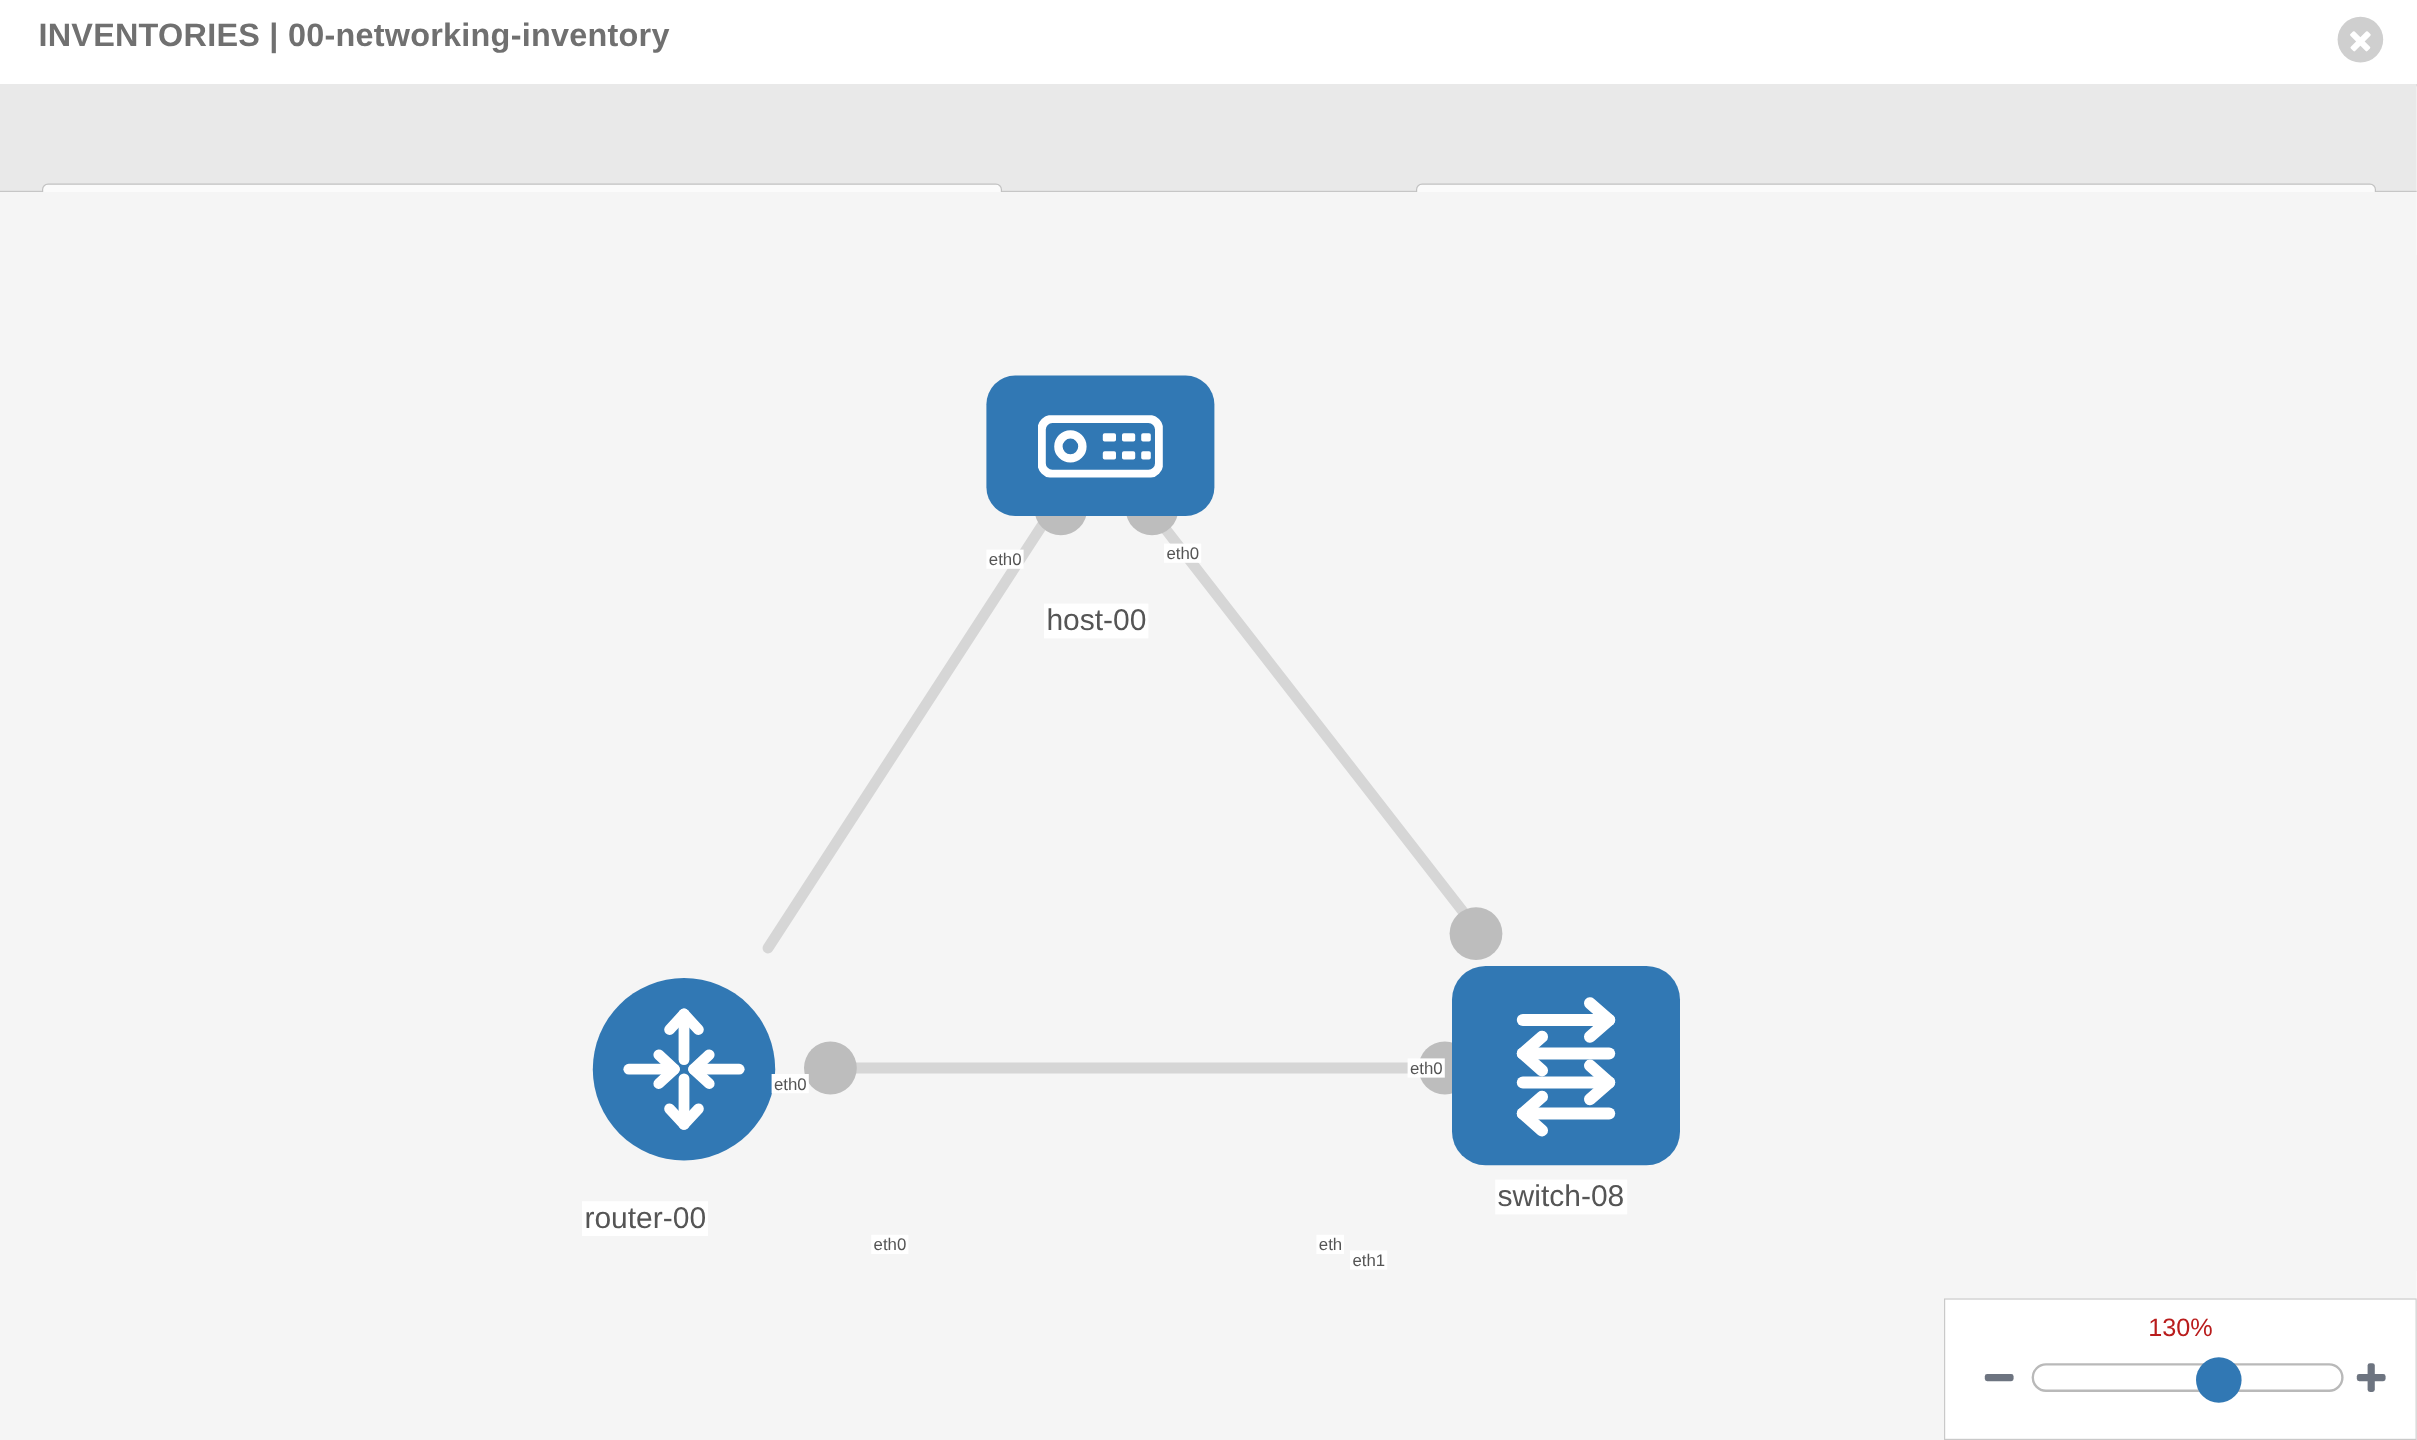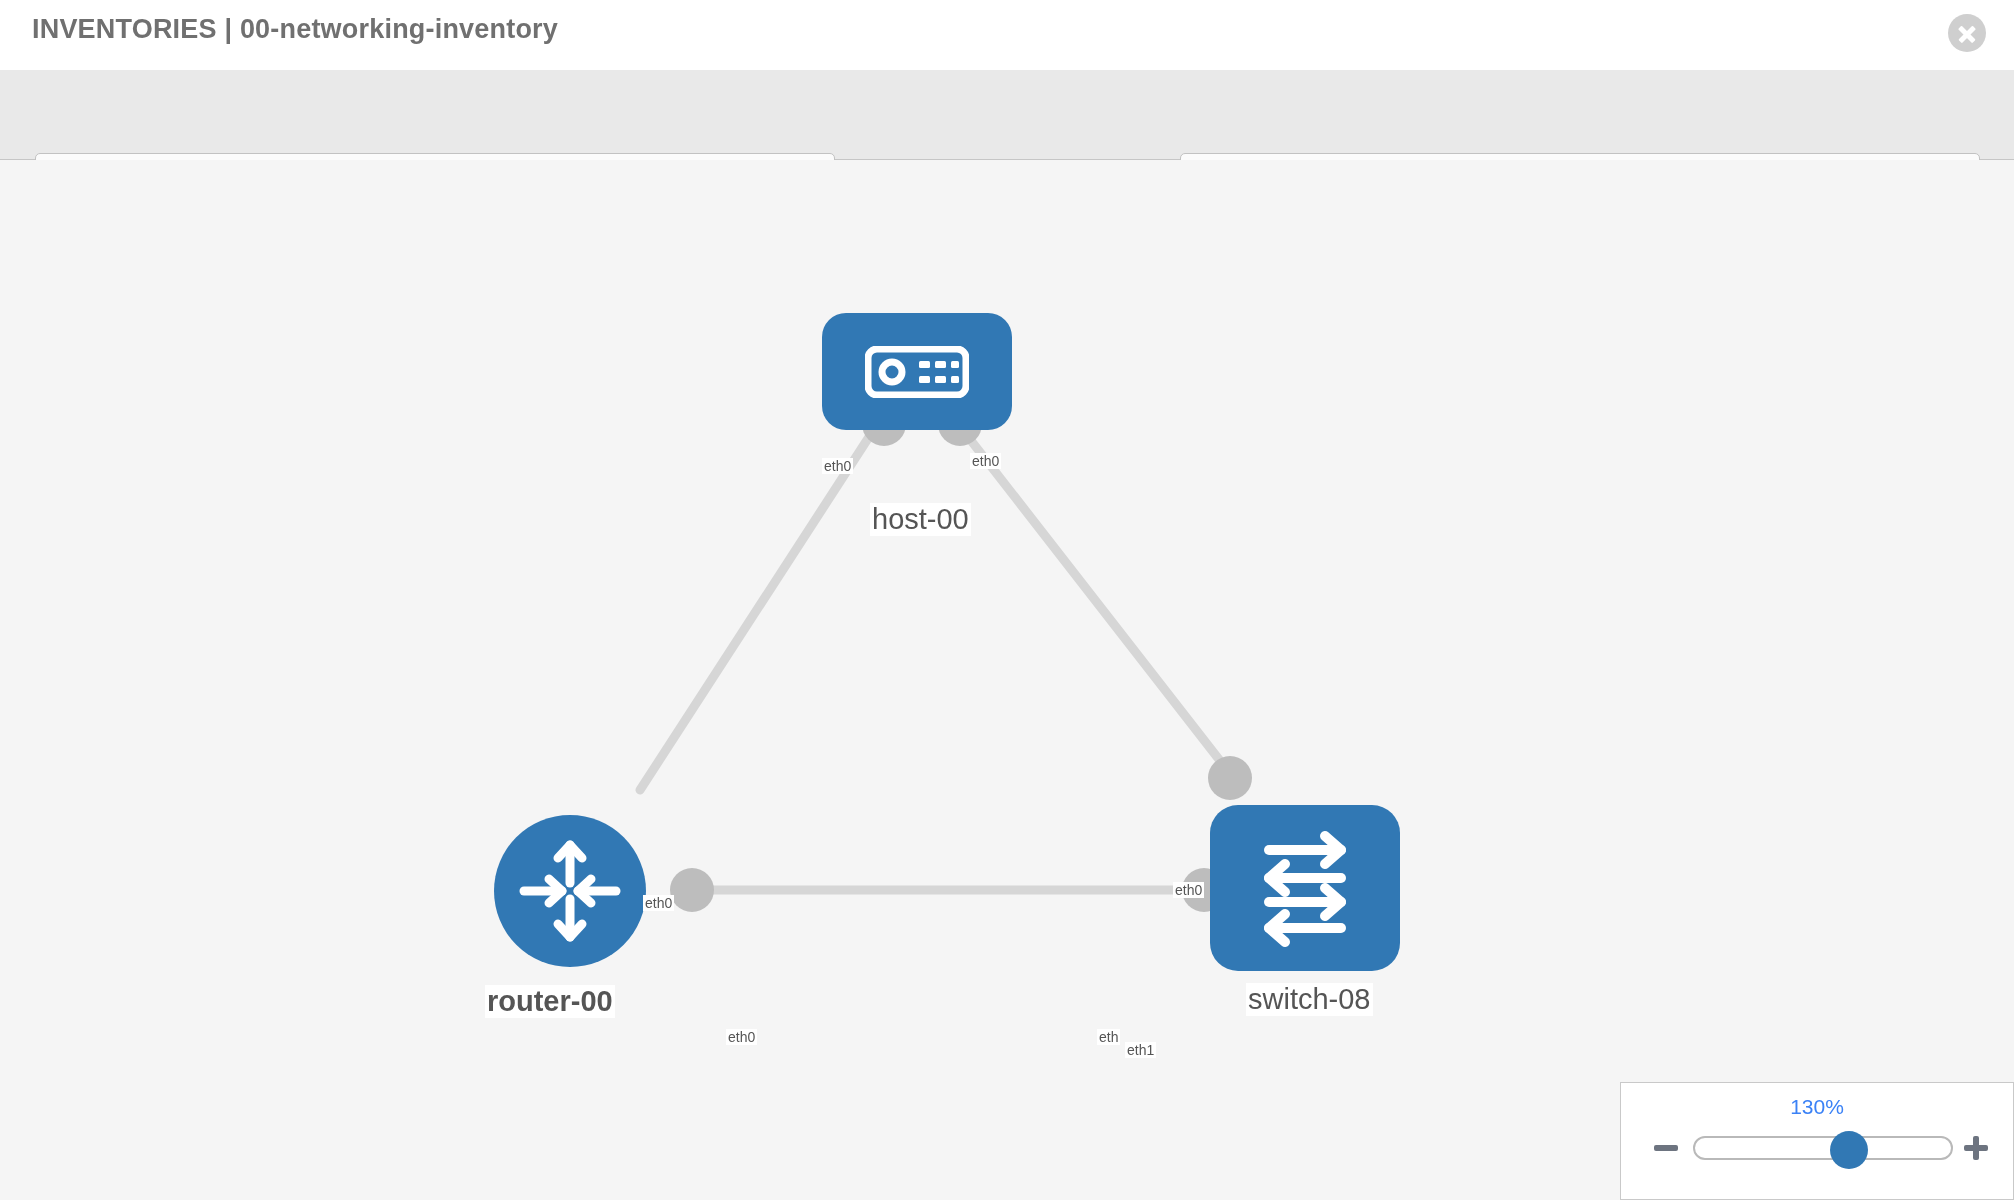--- a/index.html
+++ b/index.html
@@ -81,21 +81,21 @@
   }
   .graph-svg { position: absolute; left: 0; top: 0; }
 
   .node { position: absolute; }
   .node-shape {
     position: absolute; left: 0; top: 0;
     background: #3178b4;
   }
   .node-label {
     position: absolute;
-    font-size: 29px; color: #555555;
+    font-size: 25px; color: #555555;
     white-space: nowrap;
     background: #ffffff;
     padding: 0 2px;
   }
   .port {
     position: absolute;
     width: 44px; height: 44px; border-radius: 50%;
     background: #bdbdbd;
   }
   .iface-label {
@@ -117,21 +117,21 @@
 
   
   .zoom-panel {
     position: absolute; left: 1620px; top: 1082px;
     width: 394px; height: 118px;
     background: #ffffff;
     border: 1px solid #c9c9c9;
   }
   .zoom-value {
     position: absolute; left: 0; right: 0; top: 12px;
-    text-align: center; font-size: 21px; color: #3b82f6;
+    text-align: center; font-size: 21px; color: #b91c1c;
   }
   .zoom-minus, .zoom-plus {
     position: absolute; top: 50px; cursor: pointer;
     width: 30px; height: 30px;
   }
   .zoom-minus { left: 30px; }
   .zoom-plus  { right: 22px; }
   .zoom-minus::before, .zoom-plus::before {
     content: ""; position: absolute; left: 3px; top: 12px;
     width: 24px; height: 6px; border-radius: 2px; background: #6d7480;
@@ -226,21 +226,21 @@
           <line x1="52" y1="6" x2="52" y2="44"></line>
           <polyline points="40,19 52,6 64,19"></polyline>
           <line x1="52" y1="98" x2="52" y2="60"></line>
           <polyline points="40,85 52,98 64,85"></polyline>
           <line x1="6" y1="52" x2="44" y2="52"></line>
           <polyline points="31,40 44,52 31,64"></polyline>
           <line x1="98" y1="52" x2="60" y2="52"></line>
           <polyline points="73,40 60,52 73,64"></polyline>
         </g>
       </svg>
-      <div class="node-label" style="left:-9px; top:170px;font-weight:bold;">router-00</div>
+      <div class="node-label" style="left:-9px; top:186px;">router-00</div>
     </div>
     <div class="iface-label" style="left:643px; top:735px;">eth0</div>
     <div class="iface-label" style="left:726px; top:869px;">eth0</div>
 
     <div class="node" id="node-switch" style="left:1210px; top:645px;">
       <div class="node-shape"></div>
       <svg class="node-icon" width="120" height="120" viewBox="0 0 120 120" style="left:35px; top:23px;">
         <g stroke="#ffffff" stroke-width="10" stroke-linecap="round" stroke-linejoin="round" fill="none">
           <line x1="24" y1="22" x2="96" y2="22"></line>
           <polyline points="80,8 96,22 80,36"></polyline>

